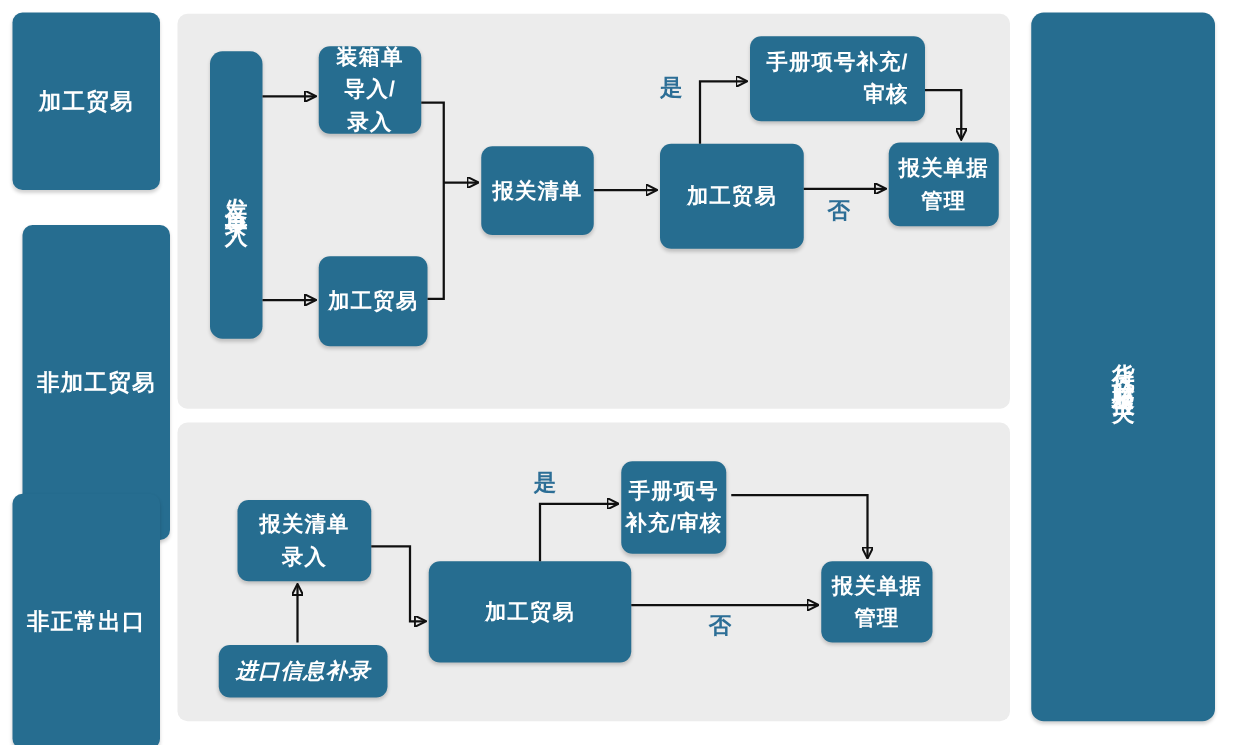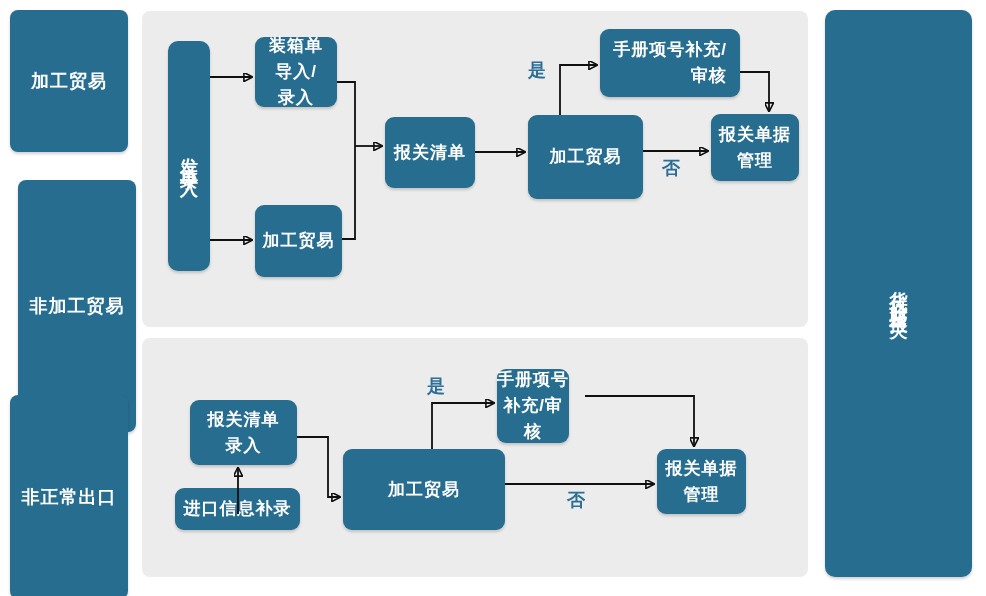--- a/index.html
+++ b/index.html
@@ -120,27 +120,27 @@
 管理</span>
   </div>
 
   <div class="flow-label" style="left:537px;top:70px;">是</div>
   <div class="flow-label" style="left:671px;top:168px;">否</div>
 
   <div class="node" style="left:190px;top:400px;width:107px;height:65px;">
     <span class="txt">报关清单
 录入</span>
   </div>
-  <div class="node" style="left:175px;top:488px;width:125px;height:42px;">
+  <div class="node" style="left:175px;top:516px;width:135px;height:42px;font-style:italic;">
     <span class="txt">进口信息补录</span>
   </div>
   <div class="node" style="left:343px;top:449px;width:162px;height:81px;">
     <span class="txt">加工贸易</span>
   </div>
-  <div class="node" style="left:497px;top:369px;width:72px;height:74px;">
+  <div class="node" style="left:497px;top:369px;width:84px;height:74px;">
     <span class="txt">手册项号
 补充/审核</span>
   </div>
   <div class="node" style="left:657px;top:449px;width:89px;height:65px;">
     <span class="txt">报关单据
 管理</span>
   </div>
 
   <div class="flow-label" style="left:436px;top:386px;">是</div>
   <div class="flow-label" style="left:576px;top:500px;">否</div>

